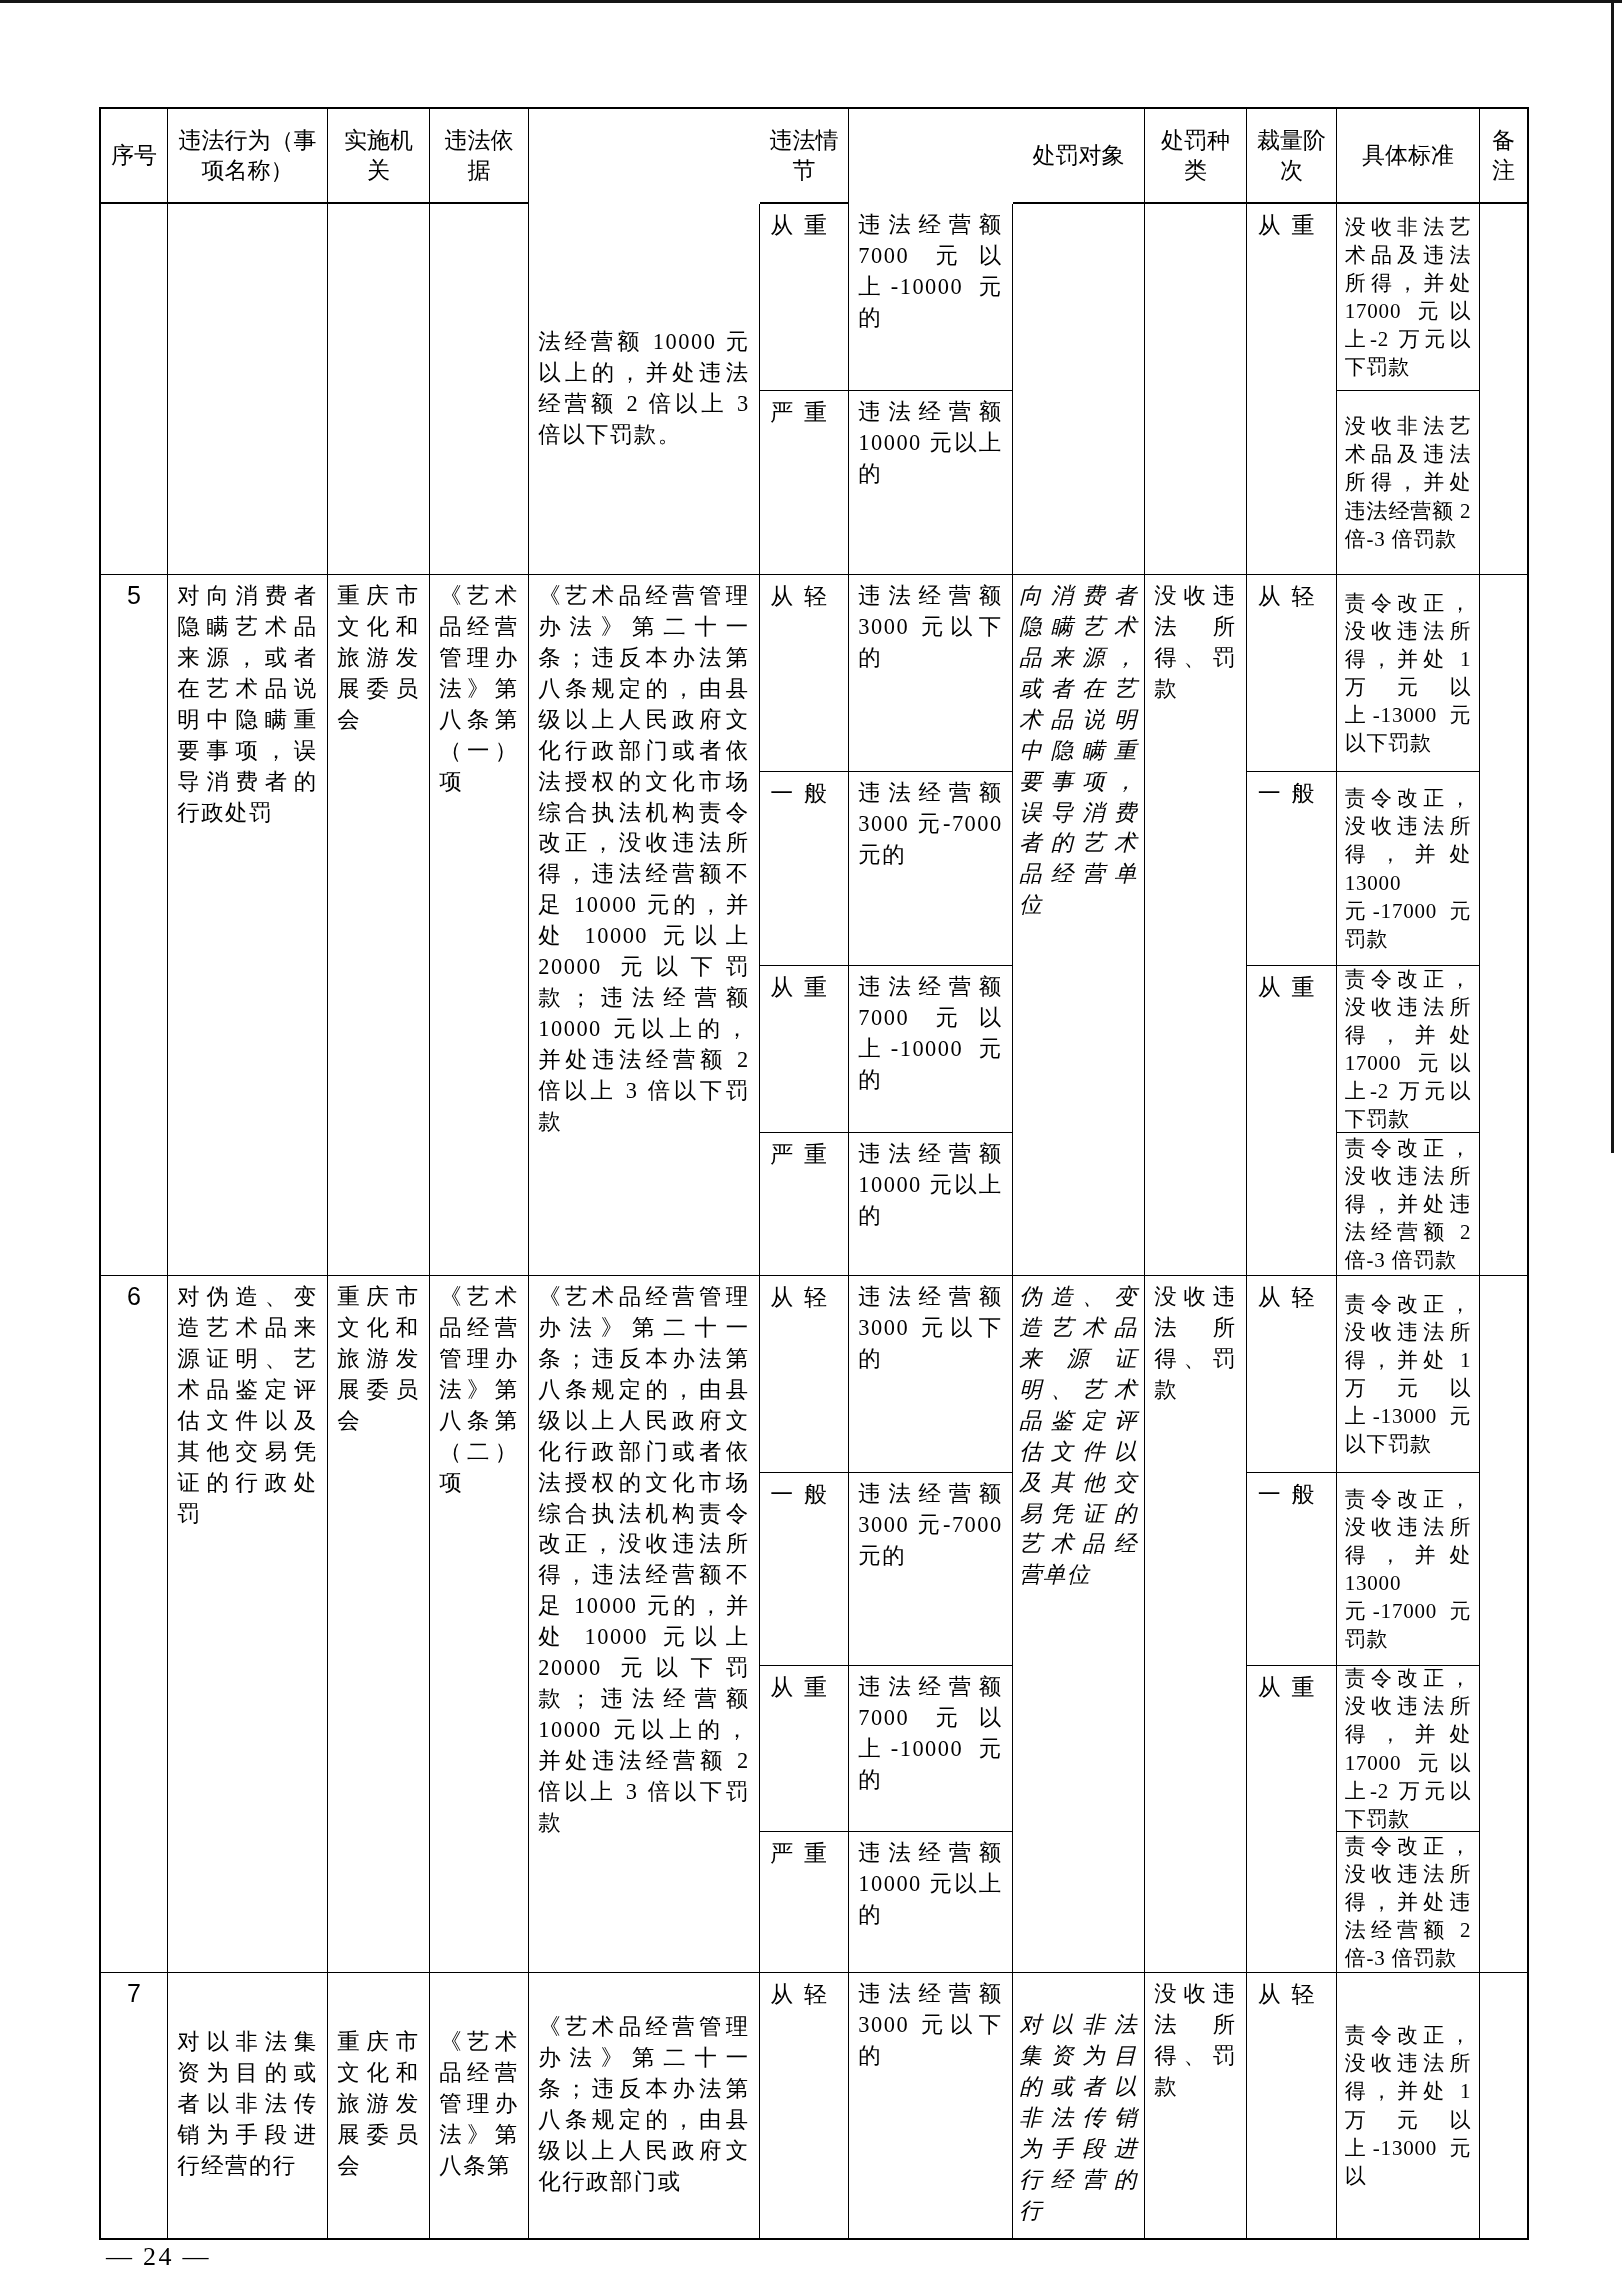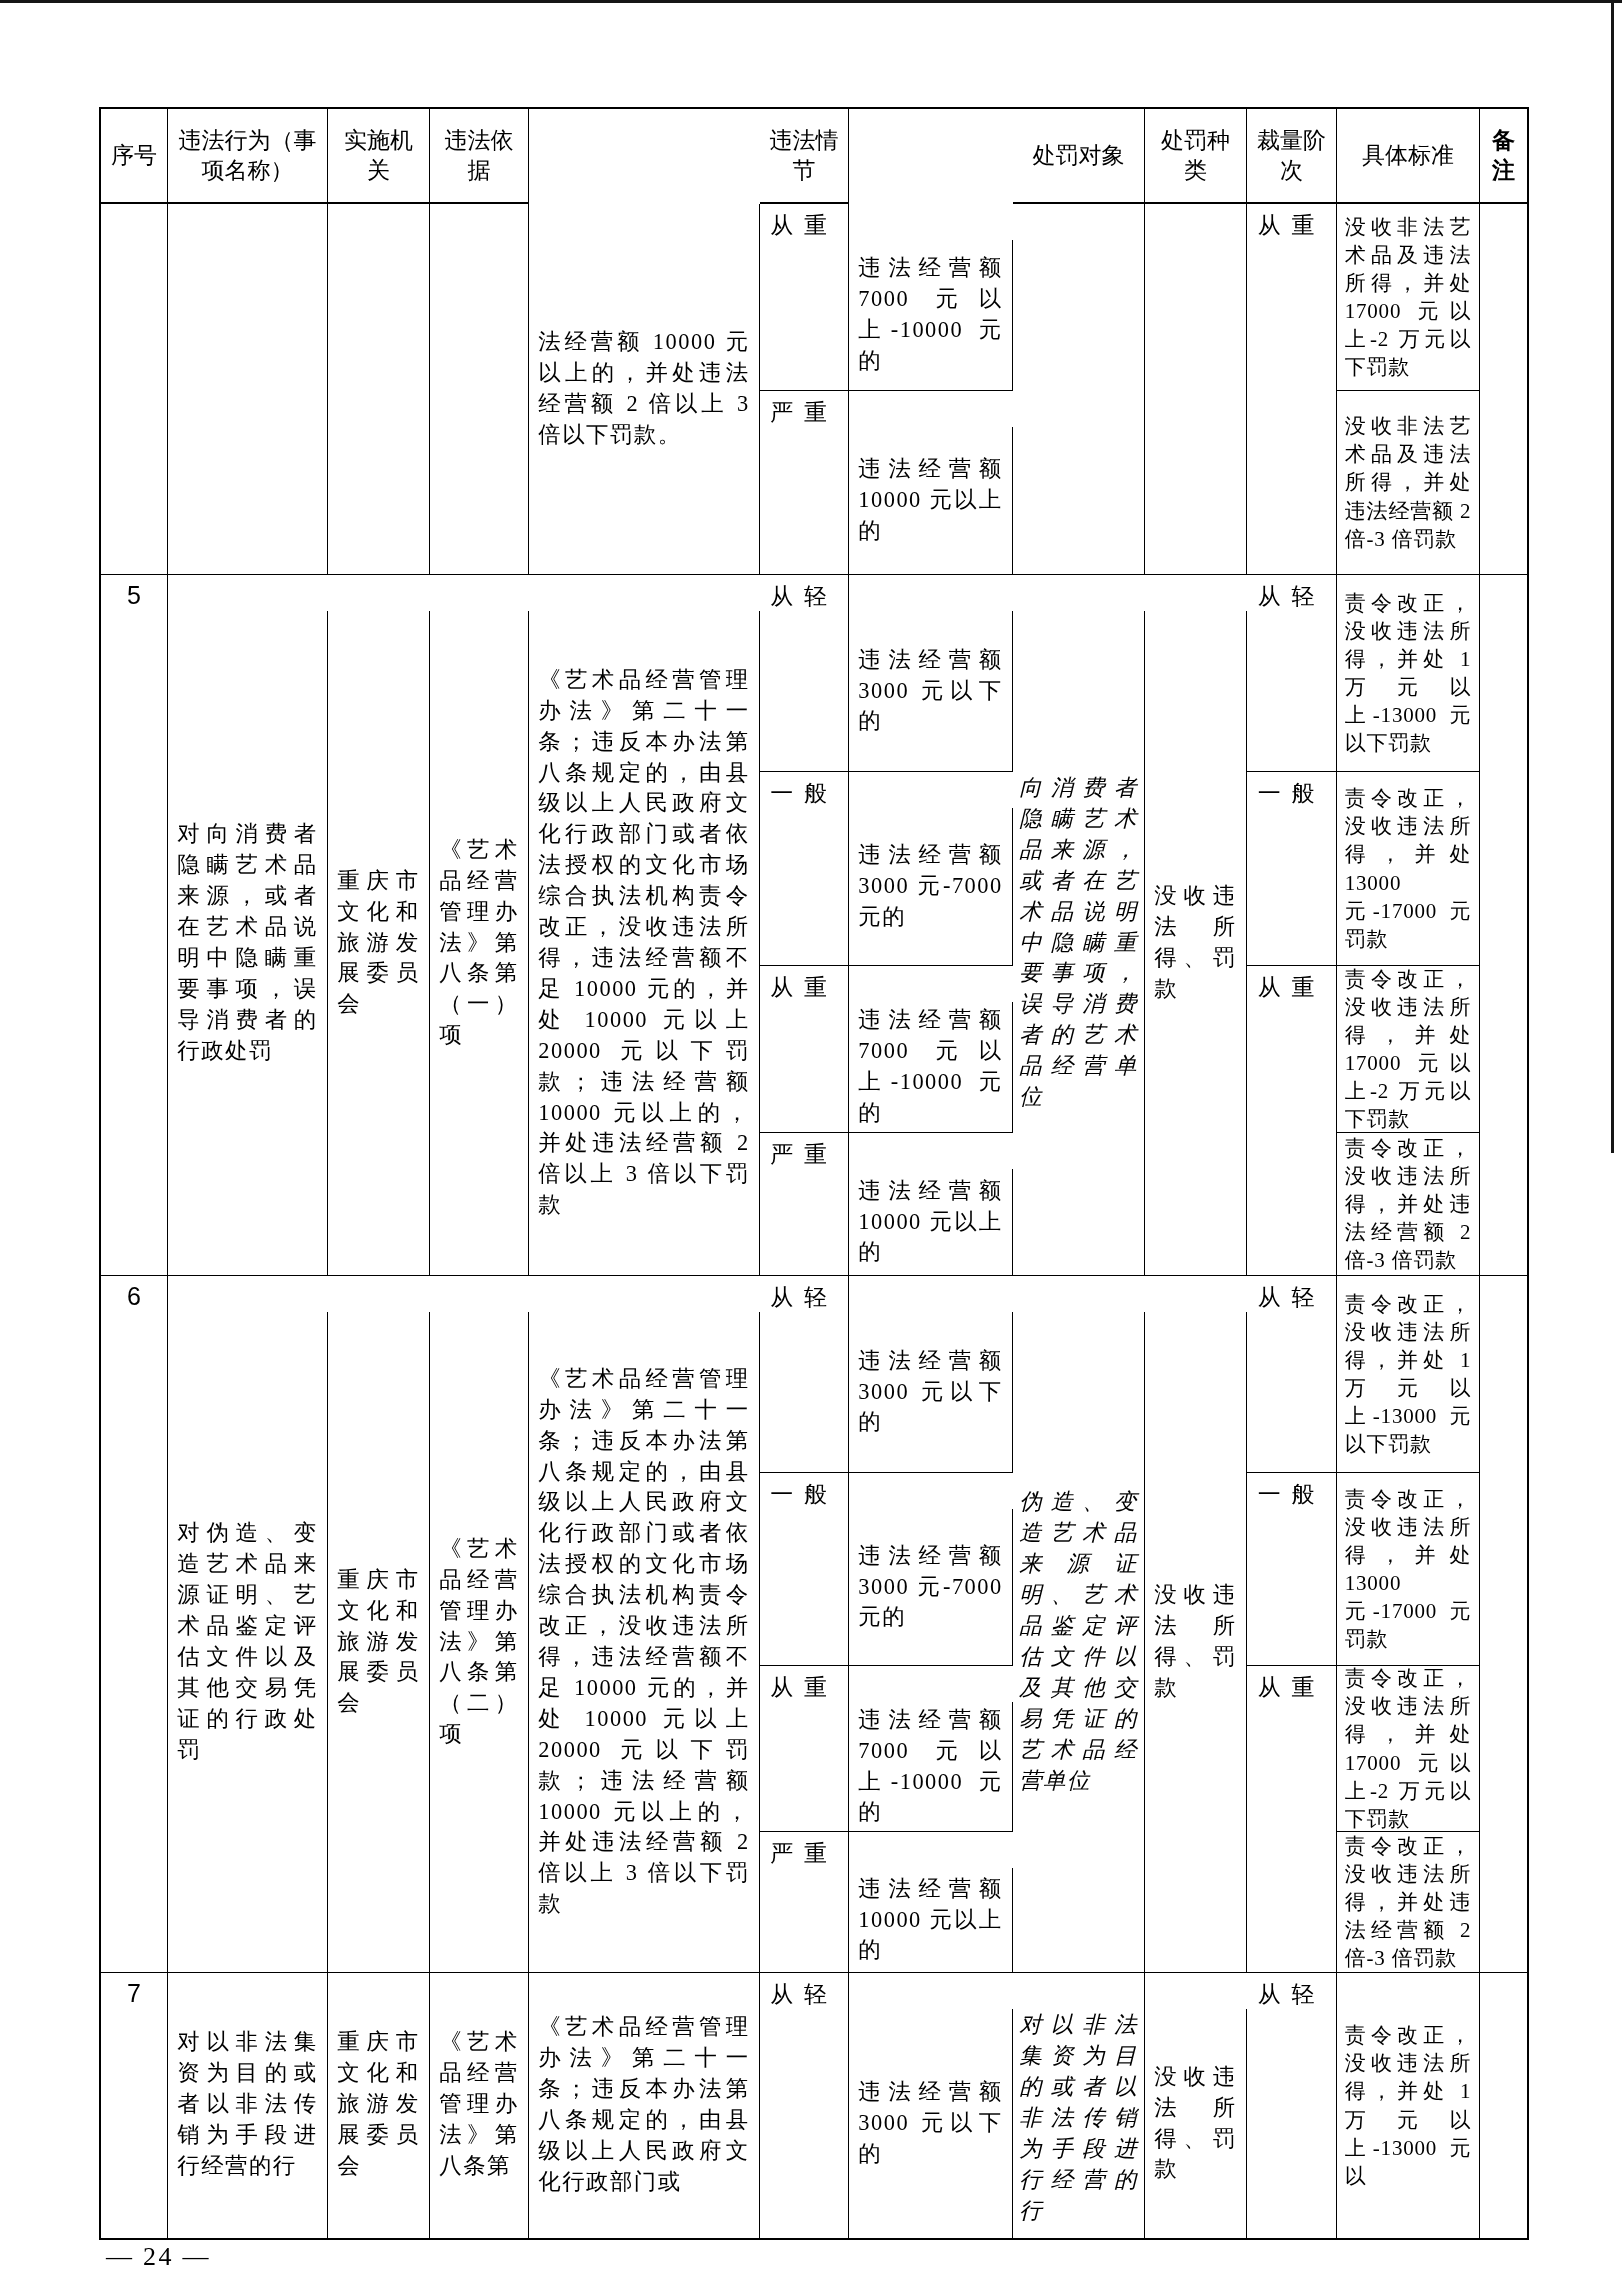--- a/index.html
+++ b/index.html
@@ -10,28 +10,28 @@
   .edge-top{position:absolute;left:0;top:0;width:1623px;height:3.1px;background:#151515;}
   .edge-right{position:absolute;left:1611px;top:0;width:3.1px;height:1153px;background:#151515;}
 
   
   .tbl{position:absolute;left:99px;top:107px;display:grid;
        grid-template-columns:67px 160px 102px 99px 231px 89px 164px 132px 102px 90px 143px 47px;
        grid-template-rows:95px 187px 184px 197px 194px 167px 143px 197px 193px 166px 141px 265px;
        border:2.3px solid #000;background:#fff;}
   .cell{box-sizing:border-box;border-right:1.5px solid #000;border-bottom:1.5px solid #000;
         overflow:hidden;display:flex;padding:6.2px 9.3px;}
-  .last-col{border-right:none;font-weight:bold;}
+  .last-col{border-right:none;}
   .bottom-row{border-bottom:none;}
   .inner{width:100%;}
   
   .hc{align-items:center;justify-content:center;text-align:center;
       font-size:23px;line-height:1.3;padding:3.1px 4.6px;border-bottom-width:2.3px;}
   .center{align-items:flex-start;justify-content:center;text-align:center;}
-  .vmid{align-items:center;margin-top:36px;}
+  .vmid{}
   .vtop{align-items:center;}
   .txt{font-size:22.4px;line-height:1.38;letter-spacing:1.5px;text-align:justify;text-justify:inter-character;}
   .std{font-size:21px;line-height:1.34;letter-spacing:0.8px;padding:3.1px 7.7px;}
   .circ{font-size:23px;letter-spacing:10.8px;}
   .seq{font-size:25px;font-family:"Liberation Sans","DejaVu Sans",sans-serif;}
   .tight{padding:6.2px 6.2px;font-style:italic;}
   .pt-lg{padding-top:32px;}
   .pt-sm{padding-top:4.6px;}
   .footer{position:absolute;left:106px;top:2242px;font-size:26px;letter-spacing:2.3px;}
 </style>

